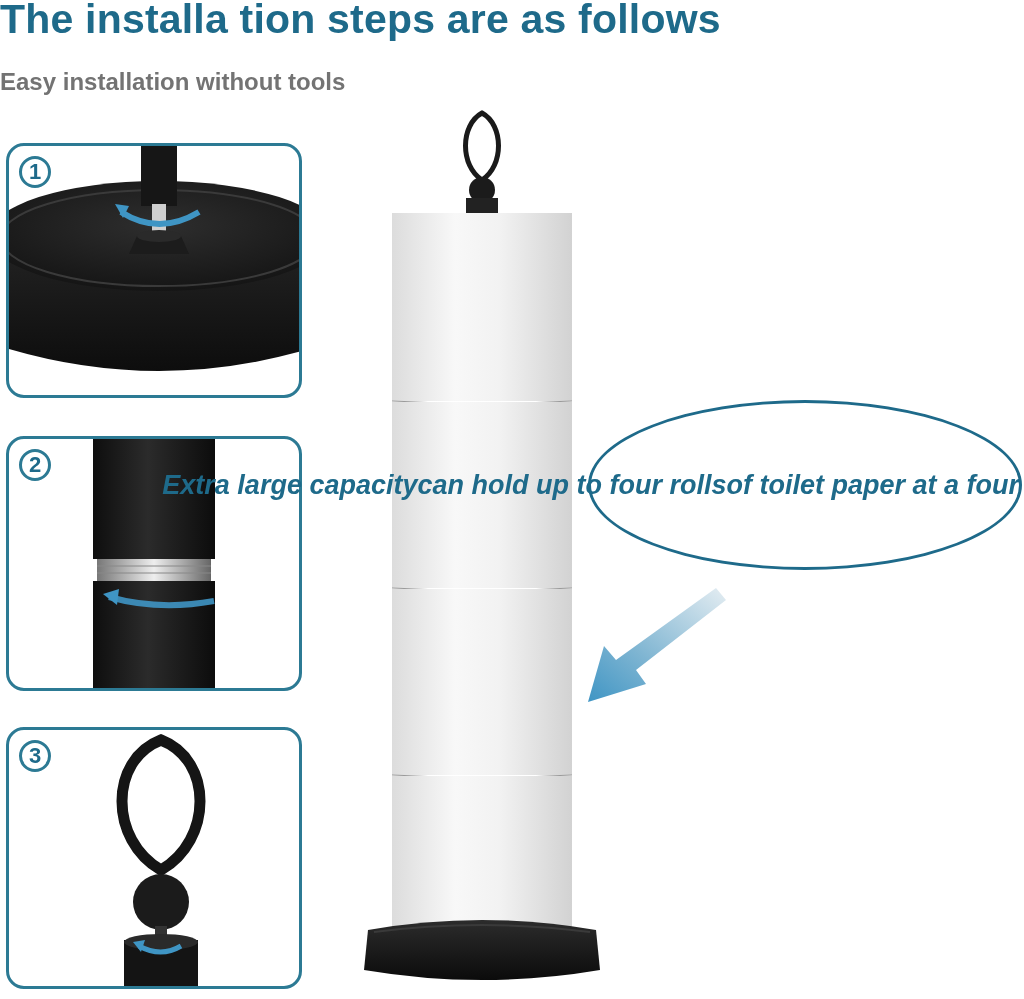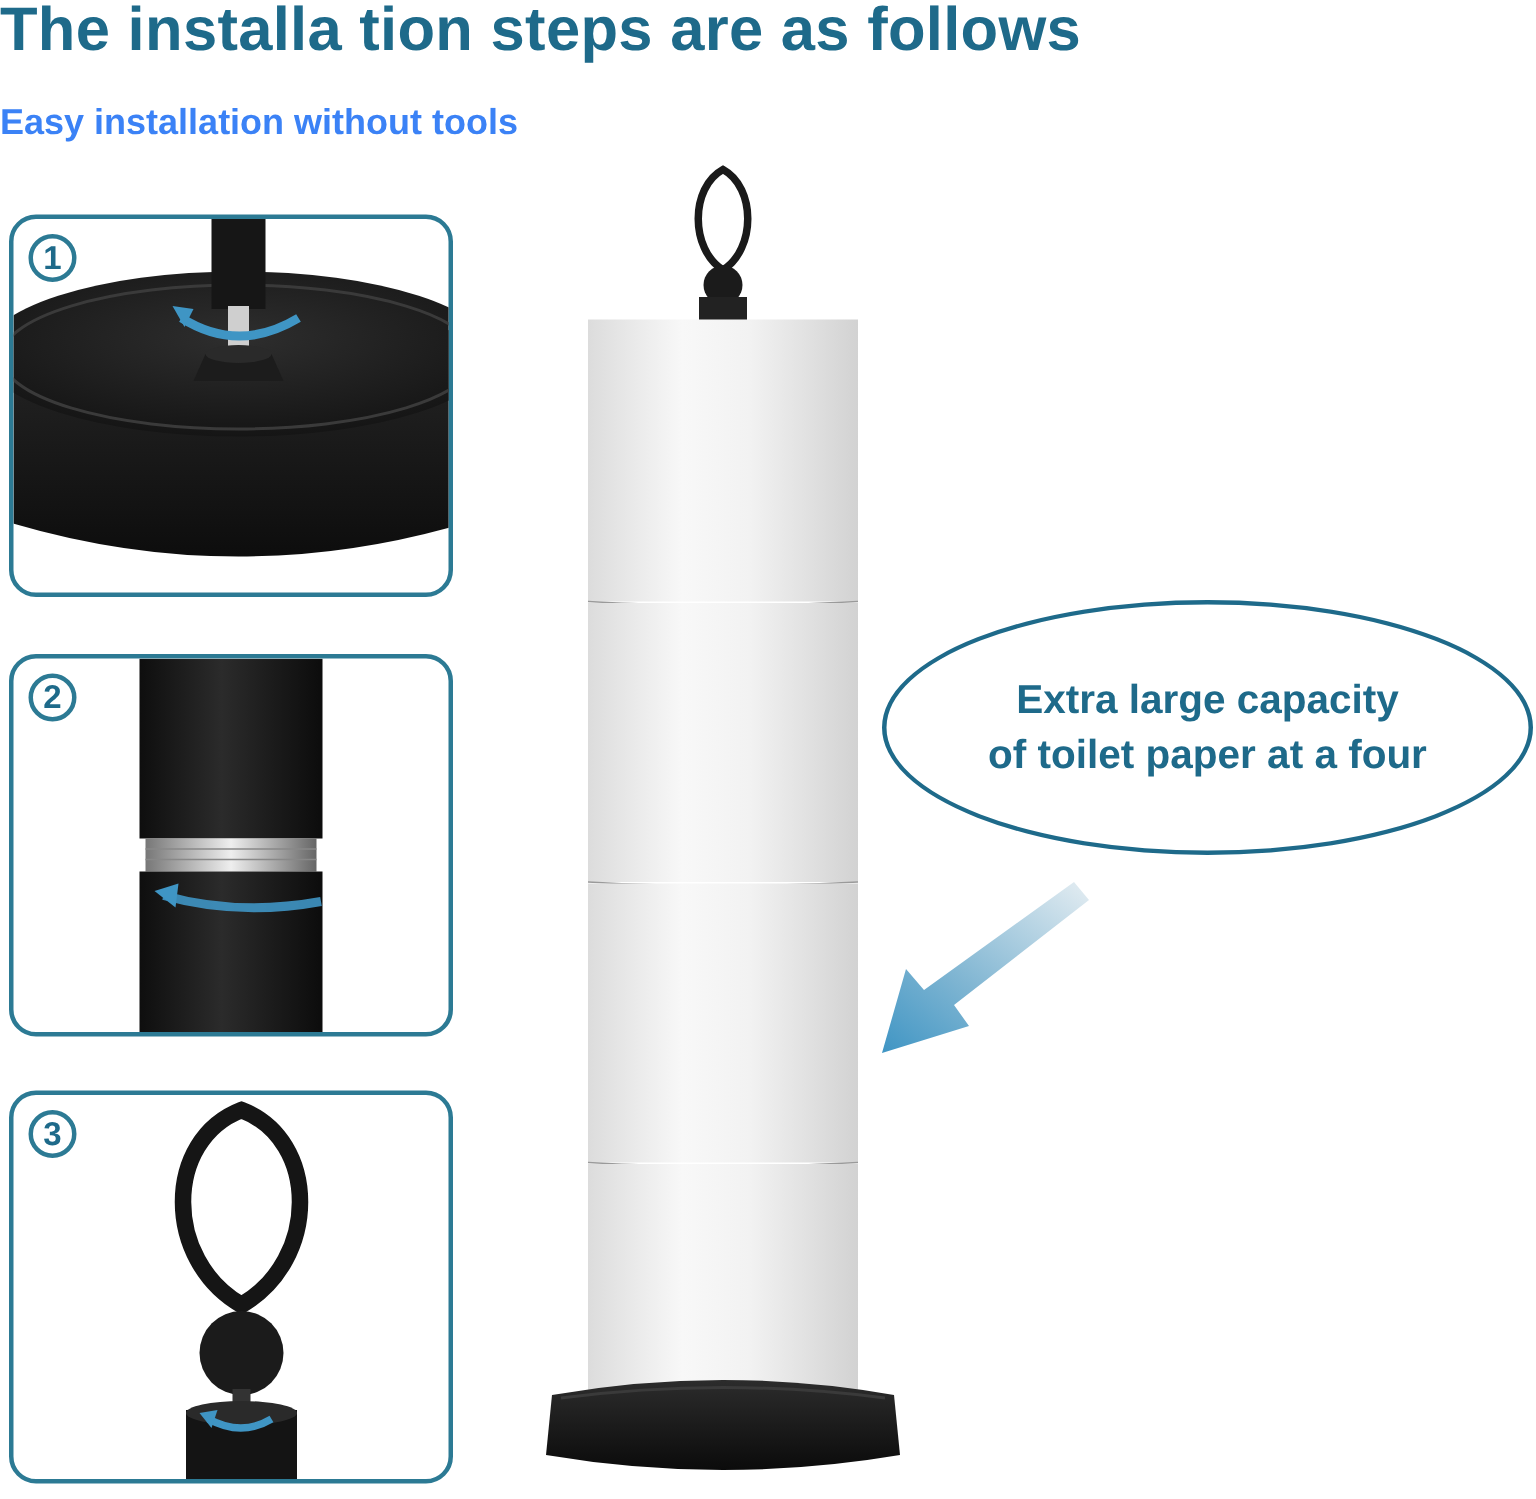--- a/index.html
+++ b/index.html
@@ -1,22 +1,22 @@
 <!DOCTYPE html>
 <html><head>
 <meta charset="utf-8">
 <style>
   html, body { margin: 0; padding: 0; background: #ffffff; }
   body { width: 1024px; height: 999px; position: relative; overflow: hidden; font-family: "Liberation Sans", sans-serif; }
   .title { position: absolute; left: 0; top: -4px; font-size: 41px; font-weight: bold; color: #1e6a8a; letter-spacing: 0.2px; white-space: nowrap; }
-  .subtitle { position: absolute; left: 0; top: 68px; font-size: 24px; font-weight: bold; color: #3b82f6; white-space: nowrap; }
+  .subtitle { position: absolute; left: 0; top: 68px; font-size: 24px; font-weight: bold; color: #737373; white-space: nowrap; }
   .step-card { position: absolute; left: 6px; width: 296px; border: 3px solid #2c7a94; border-radius: 18px; background: #fff; overflow: hidden; box-sizing: border-box; }
   .step-num { position: absolute; left: 10px; top: 10px; width: 32px; height: 32px; border: 3px solid #2c7a94; border-radius: 50%; color: #1e6a8a; font-weight: bold; font-size: 22px; display: flex; align-items: center; justify-content: center; background: #fff; box-sizing: border-box; z-index: 3; }
   .step-card svg { position: absolute; left: 0; top: 0; }
-  .bubble { position: absolute; left: 588px; top: 400px; width: 434px; height: 170px; border: 3px solid #1e6a8a; border-radius: 50%; box-sizing: border-box; display: flex; flex-direction: column; align-items: center; justify-content: center; }
+  .bubble { position: absolute; left: 588px; top: 400px; width: 434px; height: 170px; border: 3px solid #1e6a8a; border-radius: 50%; box-sizing: border-box; display: flex; flex-direction: row; align-items: center; justify-content: flex-end; font-style: italic; }
   .bubble span { color: #1e6a8a; font-weight: bold; font-size: 27px; line-height: 37px; white-space: nowrap; }
   .product { position: absolute; left: 350px; top: 110px; }
   .arrow { position: absolute; left: 580px; top: 580px; }
 </style>
 </head>
 <body>
 
 <div class="title">The installa tion steps are as follows</div>
 <div class="subtitle">Easy installation without tools</div>
 
@@ -110,20 +110,21 @@
     <path d="M 42 665 Q 132 670 222 665" stroke="#9a9a9a" stroke-width="1" fill="none"></path>
     <rect x="42" y="666" width="180" height="172" fill="url(#roll)"></rect>
   </g>
 
   <path d="M 18 820 Q 132 800 246 820 L 250 860 Q 132 880 14 860 Z" fill="url(#standBase)"></path>
   <path d="M 24 822 Q 132 808 240 822" stroke="#3a3a3a" stroke-width="2" fill="none"></path>
 </svg>
 
 <div class="bubble">
   <span>Extra large capacity</span>
+  <span>can hold up to four rolls</span>
   <span>of toilet paper at a four</span>
 </div>
 
 <svg class="arrow" width="150" height="130">
   <defs>
     <linearGradient id="arrowGrad" x1="1" y1="0" x2="0" y2="1">
       <stop offset="0" stop-color="#e4edf2"></stop>
         <stop offset="0.6" stop-color="#7fb5d2"></stop>
         <stop offset="1" stop-color="#3f95c4"></stop>
     </linearGradient>

